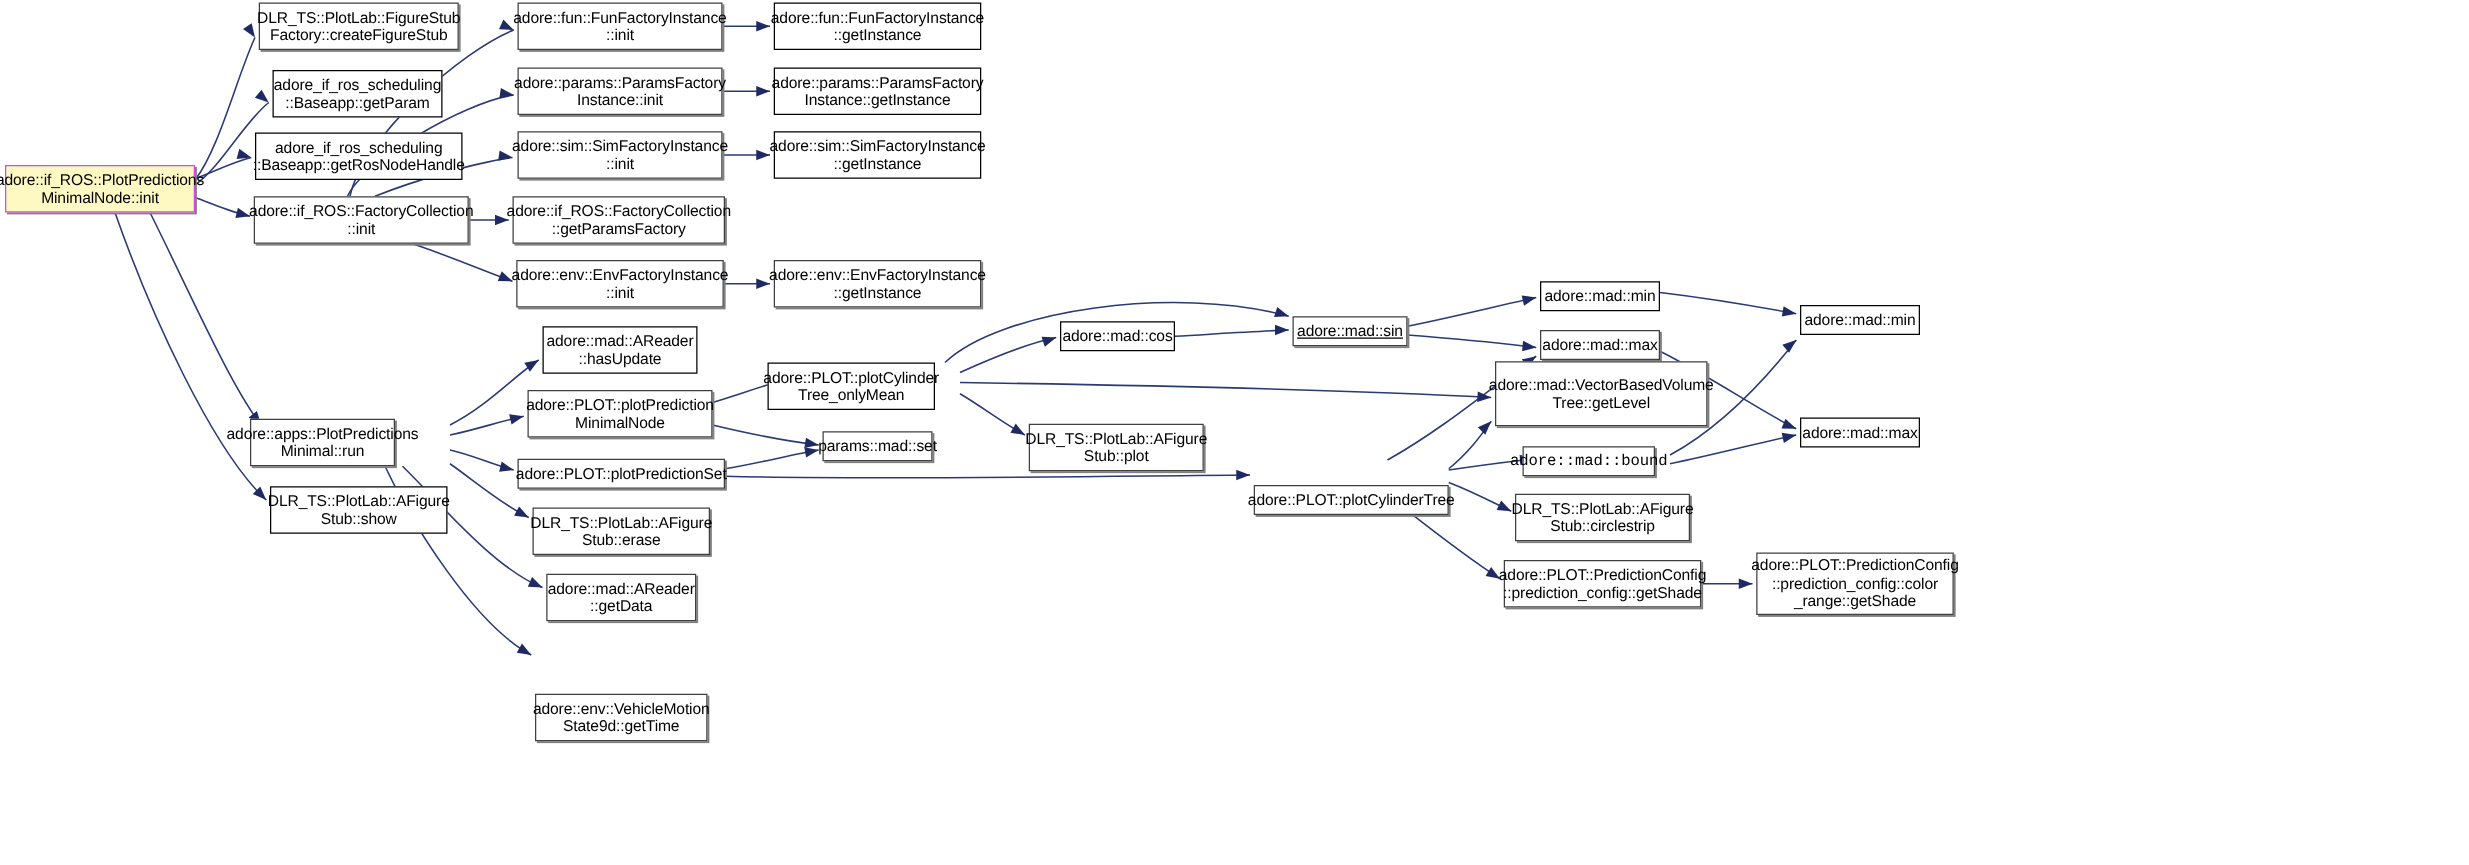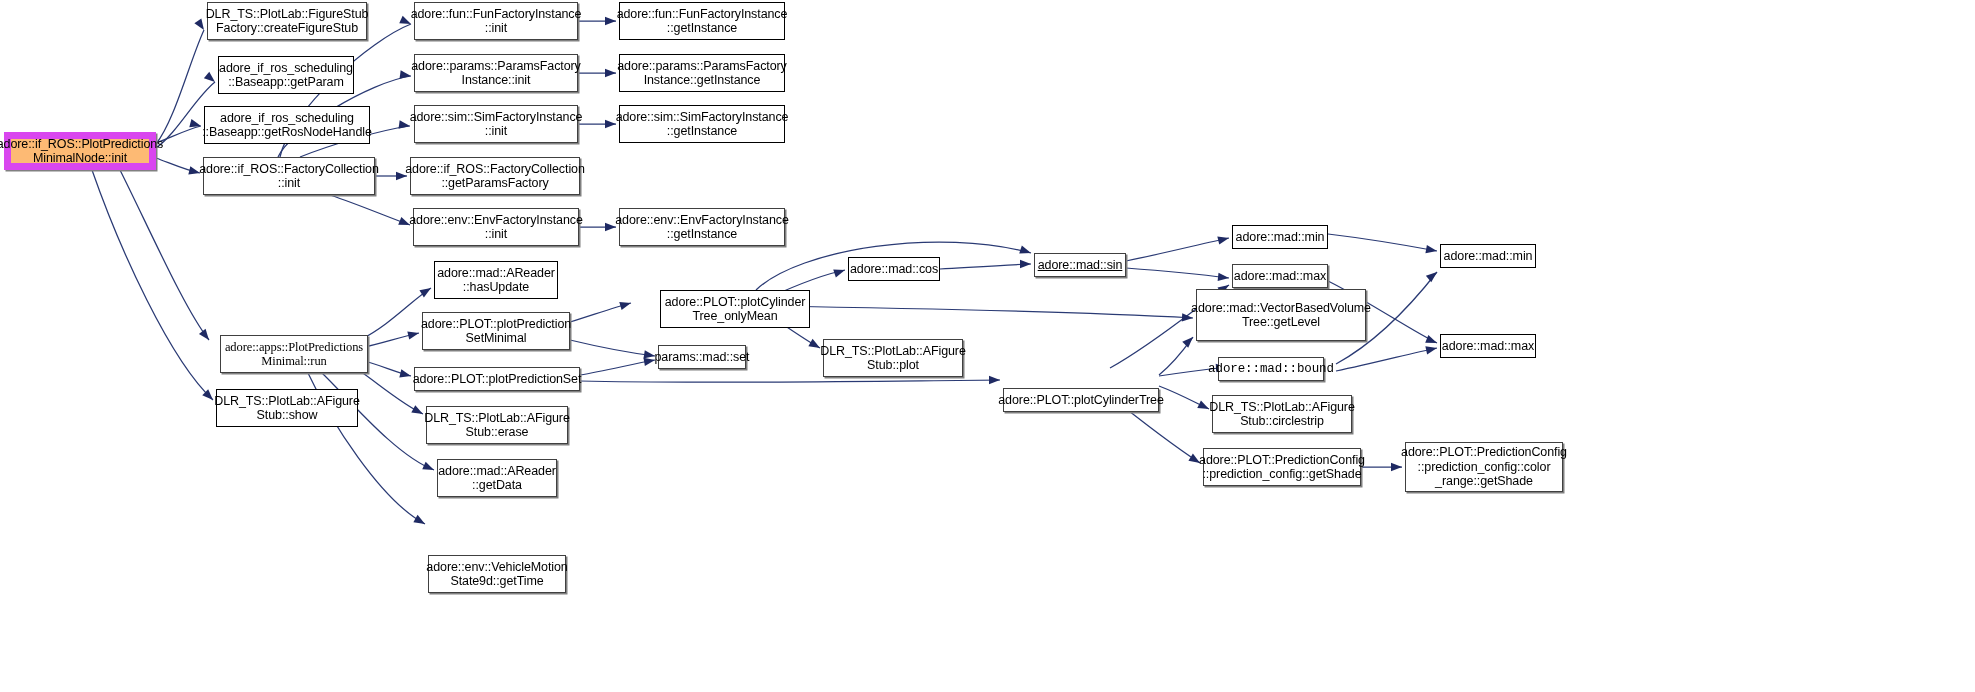--- a/index.html
+++ b/index.html
@@ -25,22 +25,22 @@
     justify-content:center;
     padding:1px 3px;
     white-space:pre-line;
     letter-spacing:-0.1px;
   }
   .node.shadow{
     box-shadow:1.5px 1.5px 0 0 #808080;
     border:1px solid #404040;
   }
   .node.root{
-    background:#fdba74;
-    border:7px solid #d946ef;
+    background:#fef9c3;
+    border:1px solid #d946ef;
     box-shadow:1.5px 1.5px 0 0 #808080;
   }
   svg.edges{
     position:absolute;
     left:0; top:0;
     width:1975px;
     height:692px;
     pointer-events:none;
   }
   .edge{
@@ -144,21 +144,21 @@
       <div class="node root" style="left: 4px; top: 132px; width: 152px; height: 38px;">adore::if_ROS::PlotPredictions
 MinimalNode::init</div>
       <div class="node shadow" style="left: 207px; top: 2px; width: 160px; height: 38px;">DLR_TS::PlotLab::FigureStub
 Factory::createFigureStub</div>
       <div class="node" style="left: 218px; top: 56px; width: 136px; height: 38px;">adore_if_ros_scheduling
 ::Baseapp::getParam</div>
       <div class="node" style="left: 204px; top: 106px; width: 166px; height: 38px;">adore_if_ros_scheduling
 ::Baseapp::getRosNodeHandle</div>
       <div class="node shadow" style="left: 203px; top: 157px; width: 172px; height: 38px;">adore::if_ROS::FactoryCollection
 ::init</div>
-      <div class="node shadow" style="left: 220px; top: 335px; width: 148px; height: 38px; font-family: Liberation Serif, serif;">adore::apps::PlotPredictions
+      <div class="node shadow" style="left: 200px; top: 335px; width: 116px; height: 38px;">adore::apps::PlotPredictions
 Minimal::run</div>
       <div class="node" style="left: 216px; top: 389px; width: 142px; height: 38px;">DLR_TS::PlotLab::AFigure
 Stub::show</div>
       <div class="node shadow" style="left: 414px; top: 2px; width: 164px; height: 38px;">adore::fun::FunFactoryInstance
 ::init</div>
       <div class="node shadow" style="left: 414px; top: 54px; width: 164px; height: 38px;">adore::params::ParamsFactory
 Instance::init</div>
       <div class="node shadow" style="left: 414px; top: 105px; width: 164px; height: 38px;">adore::sim::SimFactoryInstance
 ::init</div>
       <div class="node shadow" style="left: 410px; top: 157px; width: 170px; height: 38px;">adore::if_ROS::FactoryCollection
@@ -169,29 +169,29 @@
 ::getInstance</div>
       <div class="node" style="left: 619px; top: 54px; width: 166px; height: 38px;">adore::params::ParamsFactory
 Instance::getInstance</div>
       <div class="node" style="left: 619px; top: 105px; width: 166px; height: 38px;">adore::sim::SimFactoryInstance
 ::getInstance</div>
       <div class="node shadow" style="left: 619px; top: 208px; width: 166px; height: 38px;">adore::env::EnvFactoryInstance
 ::getInstance</div>
       <div class="node" style="left: 434px; top: 261px; width: 124px; height: 38px;">adore::mad::AReader
 ::hasUpdate</div>
       <div class="node shadow" style="left: 422px; top: 312px; width: 148px; height: 38px;">adore::PLOT::plotPrediction
-SetMinimal</div>
+MinimalNode</div>
       <div class="node shadow" style="left: 414px; top: 367px; width: 166px; height: 24px;">adore::PLOT::plotPredictionSet</div>
       <div class="node shadow" style="left: 426px; top: 406px; width: 142px; height: 38px;">DLR_TS::PlotLab::AFigure
 Stub::erase</div>
       <div class="node shadow" style="left: 437px; top: 459px; width: 120px; height: 38px;">adore::mad::AReader
 ::getData</div>
       <div class="node shadow" style="left: 428px; top: 511px; width: 138px; height: 38px; margin-top: 44px;">adore::env::VehicleMotion
 State9d::getTime</div>
-      <div class="node" style="left: 660px; top: 290px; width: 150px; height: 38px;">adore::PLOT::plotCylinder
+      <div class="node" style="left: 614px; top: 290px; width: 134px; height: 38px;">adore::PLOT::plotCylinder
 Tree_onlyMean</div>
       <div class="node shadow" style="left: 658px; top: 345px; width: 88px; height: 24px;">params::mad::set</div>
       <div class="node shadow" style="left: 823px; top: 339px; width: 140px; height: 38px;">DLR_TS::PlotLab::AFigure
 Stub::plot</div>
       <div class="node" style="left: 848px; top: 257px; width: 92px; height: 24px;">adore::mad::cos</div>
       <div class="node shadow" style="left: 1034px; top: 253px; width: 92px; height: 24px; text-decoration: underline;">adore::mad::sin</div>
       <div class="node shadow" style="left: 1003px; top: 368px; width: 156px; height: 24px; margin-top: 20px;">adore::PLOT::plotCylinderTree</div>
       <div class="node" style="left: 1232px; top: 225px; width: 96px; height: 24px;">adore::mad::min</div>
       <div class="node shadow" style="left: 1232px; top: 264px; width: 96px; height: 24px;">adore::mad::max</div>
       <div class="node shadow" style="left: 1196px; top: 289px; width: 170px; height: 52px;">adore::mad::VectorBasedVolume

